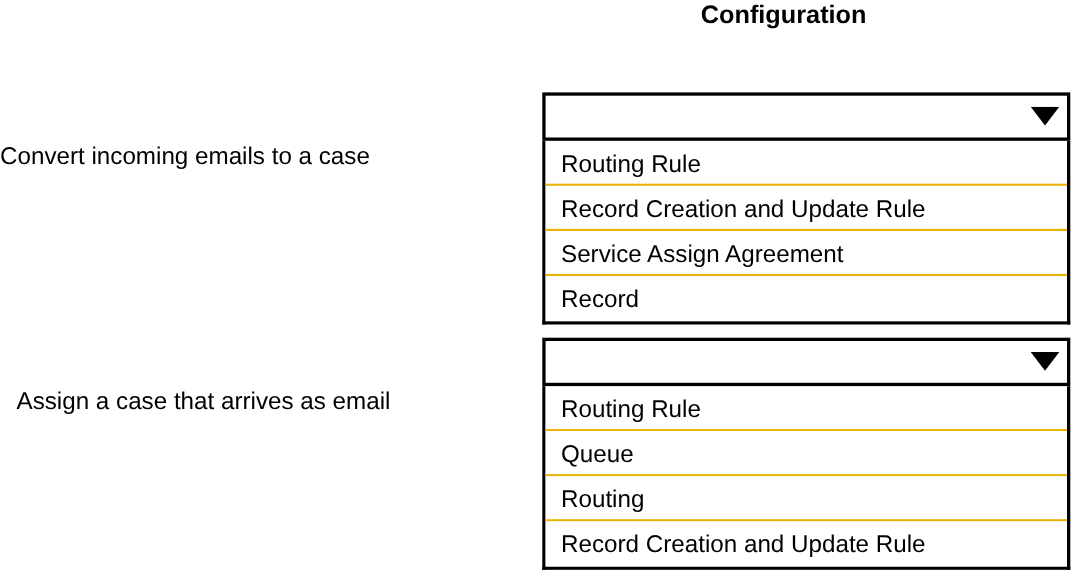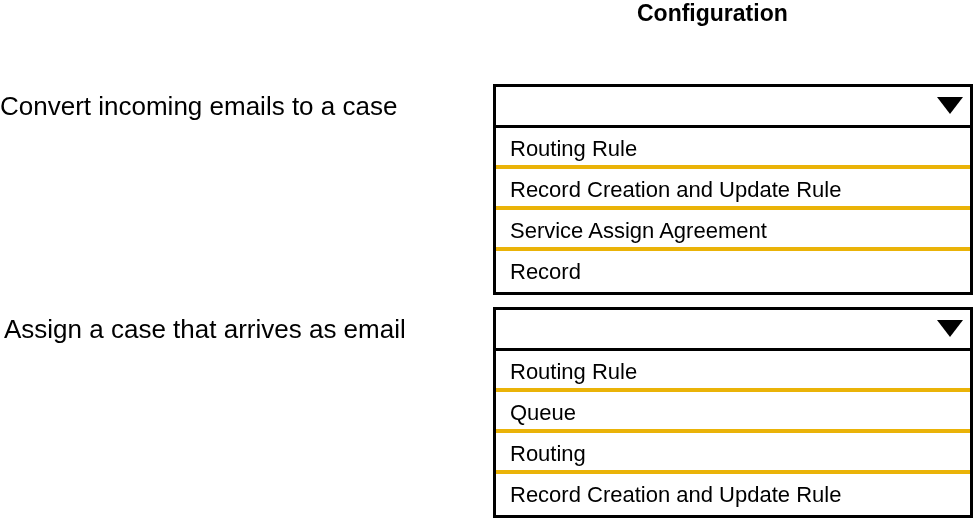--- a/index.html
+++ b/index.html
@@ -40,30 +40,31 @@
     top: 0px;
   }
   .col-head.configuration {
     left: 637px;
     top: 0px;
   }
 
   
   .feature-label {
     position: absolute;
-    font-size: 26px;
+    font-size: 22px;
     white-space: nowrap;
     line-height: 26px;
+    margin-top: 36px;
   }
   .feature-label.r1 {
     left: 0px;
     top: 93px;
   }
   .feature-label.r2 {
-    left: 4px;
+    left: 15px;
     top: 316px;
     text-align: center;
   }
 
   
   .dropdown-group {
     position: absolute;
     left: 493px;
     width: 480px;
   }
@@ -106,21 +107,21 @@
     border-bottom: 3px solid #000000;
     background: #ffffff;
   }
   .option-item {
     box-sizing: border-box;
     height: 41px;
     padding: 4px 0 0 14px;
     font-size: 22px;
     line-height: 34px;
     white-space: nowrap;
-    border-bottom: 4px solid #eab308;
+    border-bottom: 2px solid #eab308;
     background: #ffffff;
   }
   .option-item:last-child {
     border-bottom: none;
   }
 </style>
 </head>
 <body>
 
 <div class="page">

